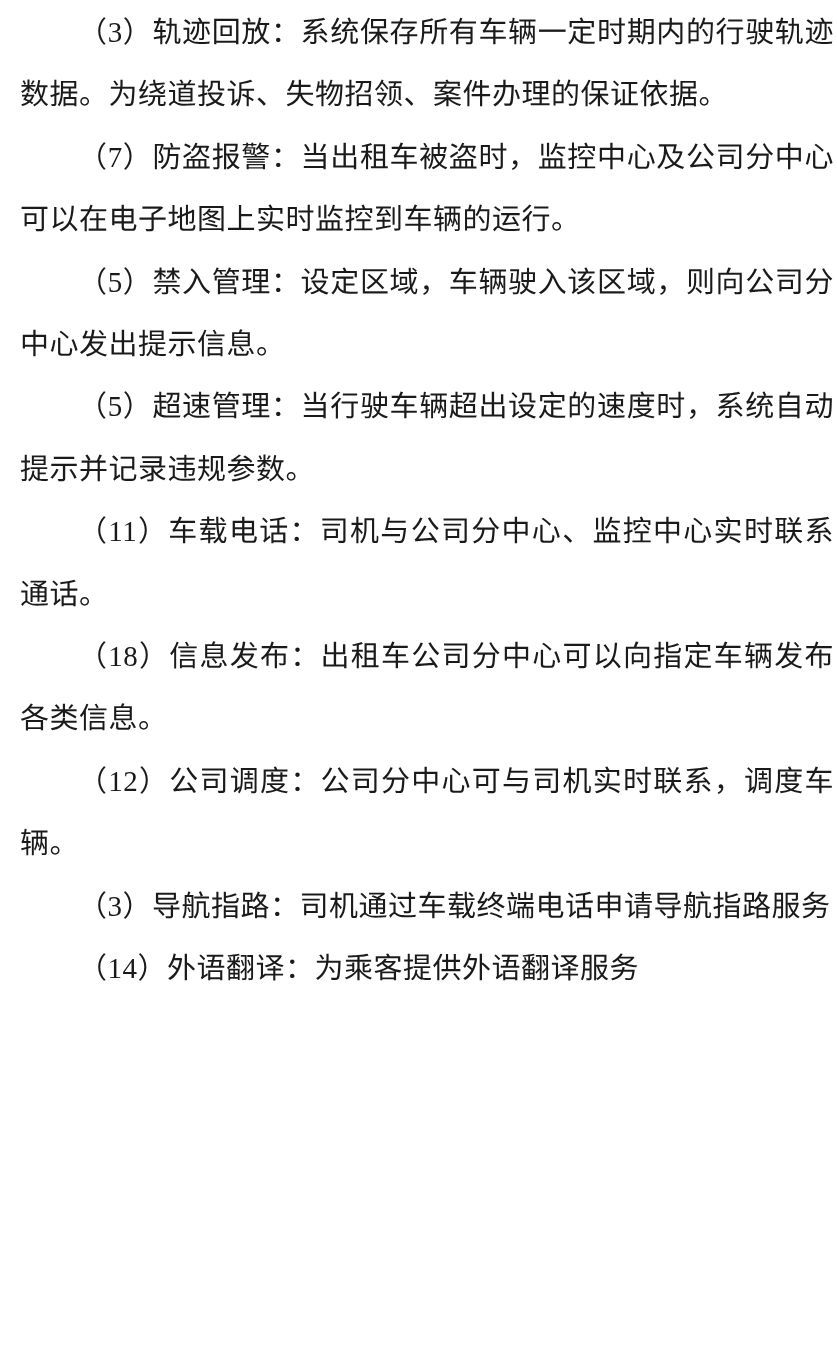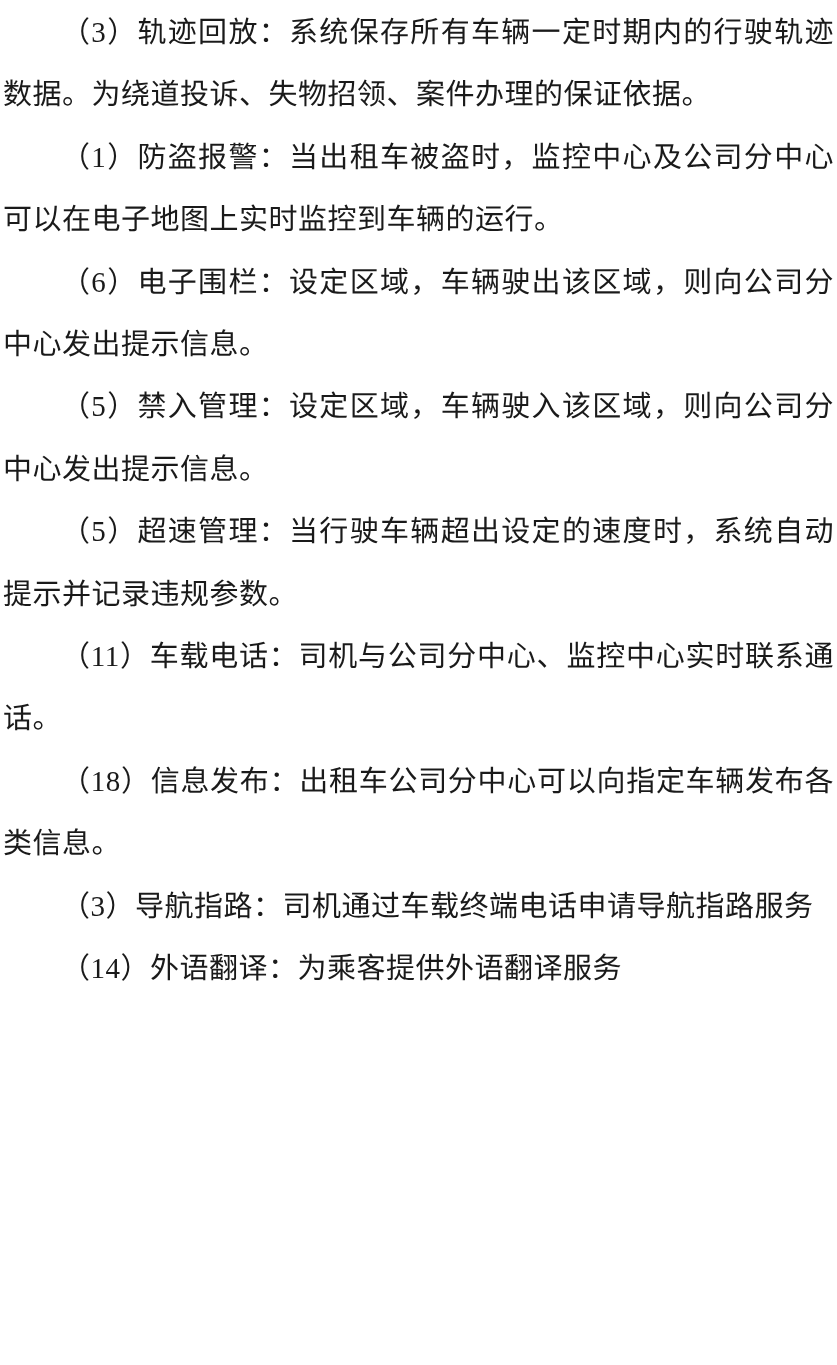--- a/index.html
+++ b/index.html
@@ -10,21 +10,21 @@
   body {
     width: 837px;
     height: 1365px;
     overflow: hidden;
     font-family: "Liberation Serif", "DejaVu Serif", serif;
   }
   .document-page {
     box-sizing: border-box;
     width: 837px;
     height: 1365px;
-    padding: 1px 3px 0 3px;
+    padding: 1px 3px 0 20px;
     background: #ffffff;
     color: #1a1a1a;
   }
   .document-page p.para {
     margin: 0;
     padding: 0;
     font-size: 29px;
     line-height: 62.4px;
     text-align: justify;
     text-justify: inter-ideograph;
@@ -32,22 +32,22 @@
     letter-spacing: 0.5px;
     word-break: break-all;
     overflow-wrap: break-word;
   }
 </style>
 </head>
 <body>
 
 <div class="document-page">
   <p class="para">（3）轨迹回放：系统保存所有车辆一定时期内的行驶轨迹数据。为绕道投诉、失物招领、案件办理的保证依据。</p>
-  <p class="para">（1）防盗报警：当出租车被盗时，监控中心及公司分中心可以在电子地图上实时监控到车辆的运行。</p>
-  <p class="para">（6）电子围栏：设定区域，车辆驶出该区域，则向公司分中心发出提示信息。</p>
+  <p class="para">（7）防盗报警：当出租车被盗时，监控中心及公司分中心可以在电子地图上实时监控到车辆的运行。</p>
   <p class="para">（5）禁入管理：设定区域，车辆驶入该区域，则向公司分中心发出提示信息。</p>
   <p class="para">（5）超速管理：当行驶车辆超出设定的速度时，系统自动提示并记录违规参数。</p>
   <p class="para">（11）车载电话：司机与公司分中心、监控中心实时联系通话。</p>
   <p class="para">（18）信息发布：出租车公司分中心可以向指定车辆发布各类信息。</p>
+  <p class="para">（12）公司调度：公司分中心可与司机实时联系，调度车辆。</p>
   <p class="para">（3）导航指路：司机通过车载终端电话申请导航指路服务</p>
   <p class="para">（14）外语翻译：为乘客提供外语翻译服务</p>
 
 </div>
 
 </body></html>

